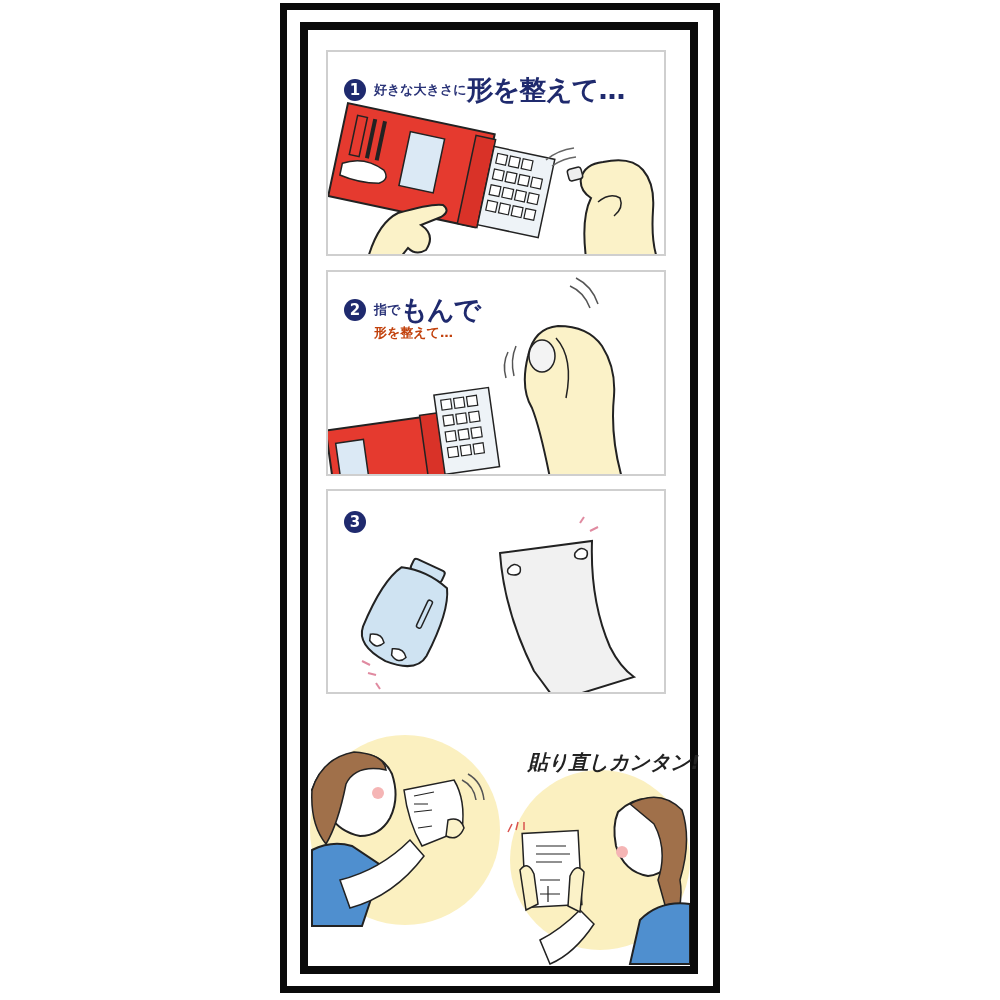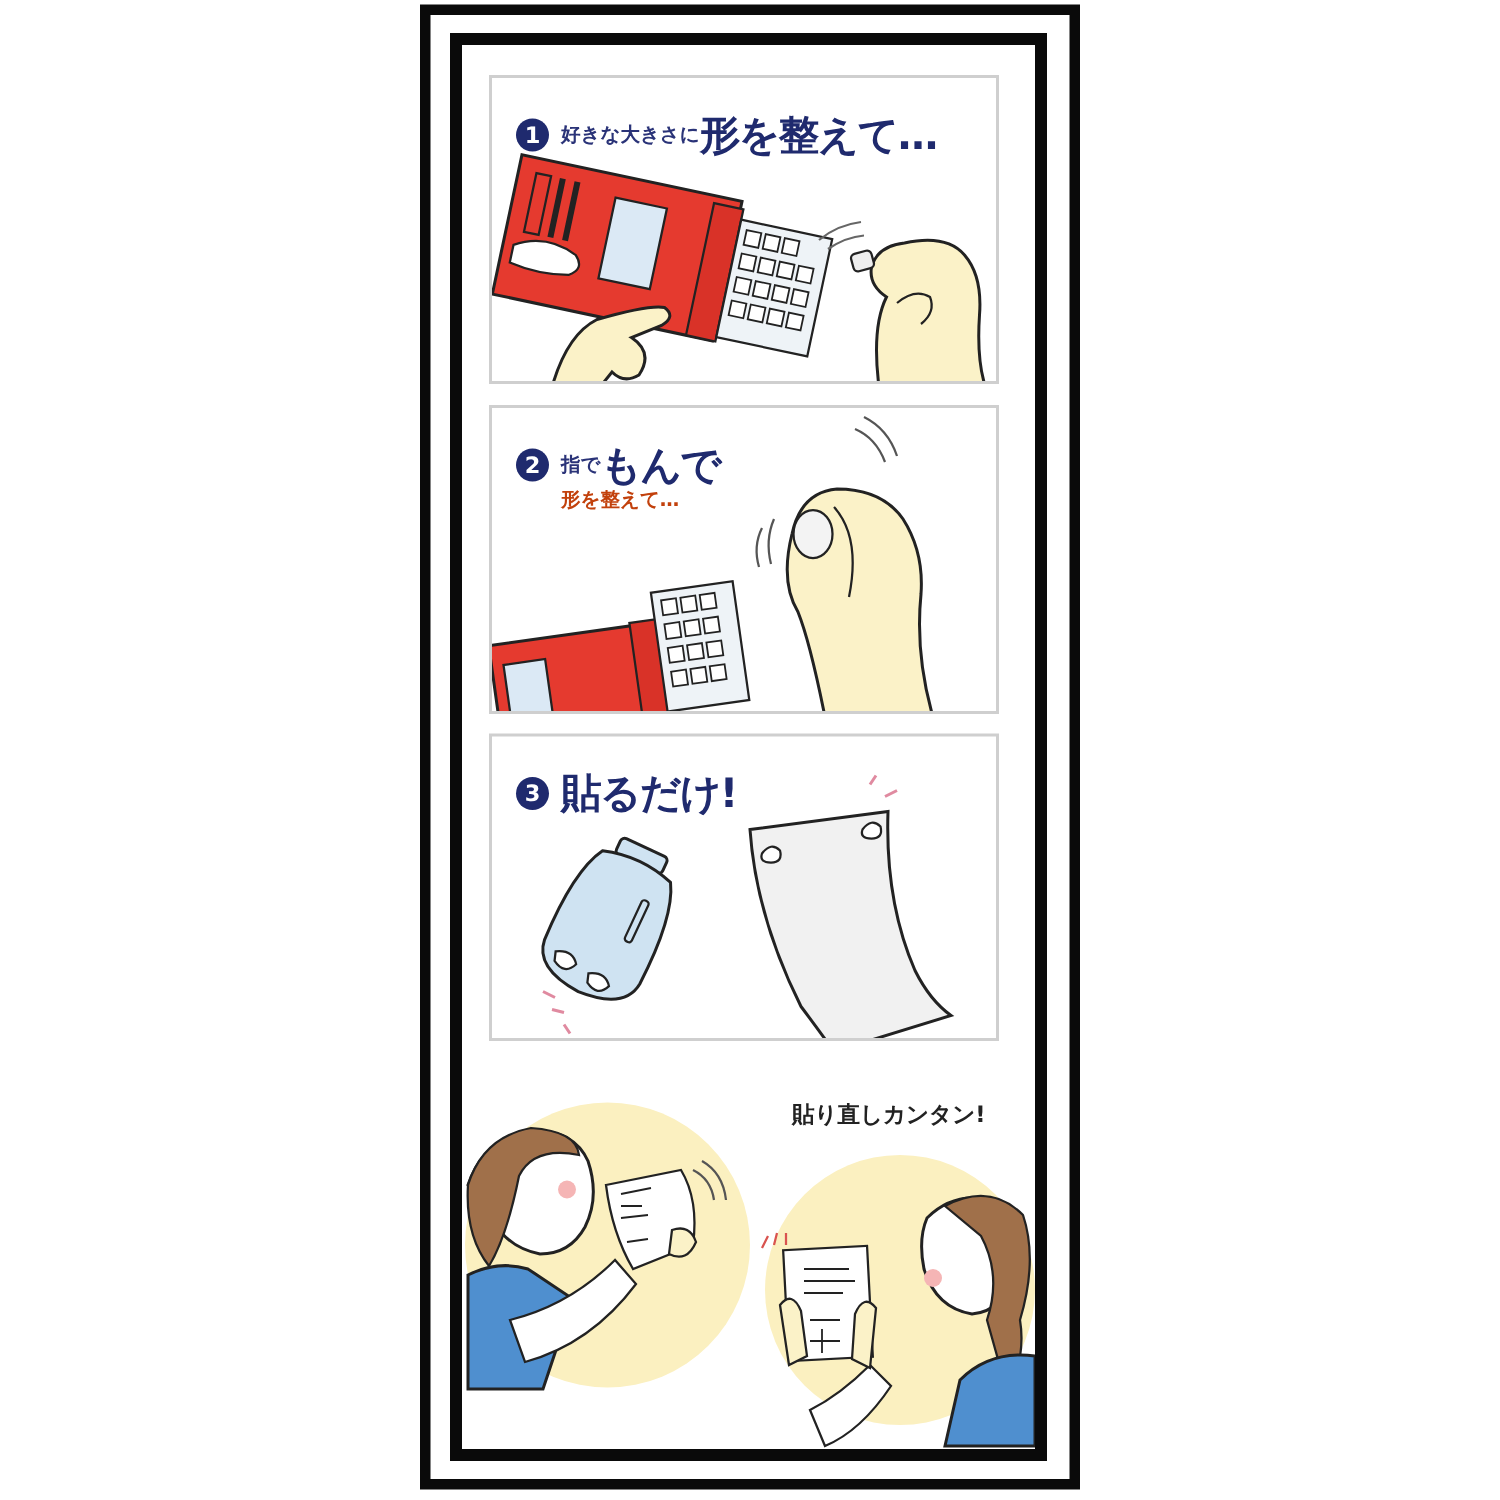--- a/index.html
+++ b/index.html
@@ -9,21 +9,21 @@
   .panel{position:absolute;left:326px;width:340px;border:2px solid #cfcfcf;background:#fff;overflow:hidden;box-sizing:border-box;}
   .p1{top:50px;height:206px;}
   .p2{top:270px;height:206px;}
   .p3{top:489px;height:205px;}
   .heading{position:absolute;left:16px;top:20px;display:flex;align-items:center;color:#1f2a6e;font-weight:bold;white-space:nowrap;}
   .num{display:inline-flex;align-items:center;justify-content:center;width:22px;height:22px;border-radius:50%;background:#1f2a6e;color:#fff;font-size:15px;font-weight:bold;margin-right:8px;}
   .small{font-size:13px;color:#2a3378;}
   .big{font-size:27px;font-weight:900;letter-spacing:-1px;color:#1f2a6e;}
   .sub{position:absolute;left:46px;top:52px;font-size:13px;font-weight:bold;color:#c2410c;}
   svg{position:absolute;left:0;top:0;}
-  .bottom-caption{position:absolute;left:528px;top:734px;font-size:15px;font-weight:bold;color:#222;white-space:nowrap;}
+  .bottom-caption{position:absolute;left:528px;top:749px;font-size:20px;font-weight:bold;color:#222;white-space:nowrap;font-style:italic;}
 </style>
 </head>
 <body>
 
 <div class="outer-frame"></div>
 <div class="inner-frame"></div>
 
 <div class="panel p1">
   <div class="heading">
     <span class="num">1</span>
@@ -109,21 +109,20 @@
           <rect x="131" y="44" width="10" height="10"></rect>
           <rect x="144" y="44" width="10" height="10"></rect>
       </g>
     </g>
   </svg>
 </div>
 
 <div class="panel p3">
   <div class="heading">
     <span class="num">3</span>
-    <span class="big">貼るだけ!</span>
   </div>
   <svg width="340" height="205">
 
     <g transform="rotate(25 80 110)">
       <rect x="68" y="68" width="34" height="12" rx="3" fill="#cfe3f2" stroke="#222" stroke-width="2"></rect>
       <path d="M60,82 q25,-8 50,0 q12,20 10,70 q-2,20 -35,22 q-33,-2 -35,-22 q-2,-50 10,-70z" fill="#cfe3f2" stroke="#222" stroke-width="2"></path>
       <rect x="98" y="100" width="5" height="30" rx="2" fill="none" stroke="#222" stroke-width="1.5"></rect>
       <path d="M60,156 q10,-6 16,2 q-4,10 -14,4z" fill="#fff" stroke="#222" stroke-width="1.5"></path>
       <path d="M86,160 q10,-6 16,2 q-4,10 -14,4z" fill="#fff" stroke="#222" stroke-width="1.5"></path>
     </g>

